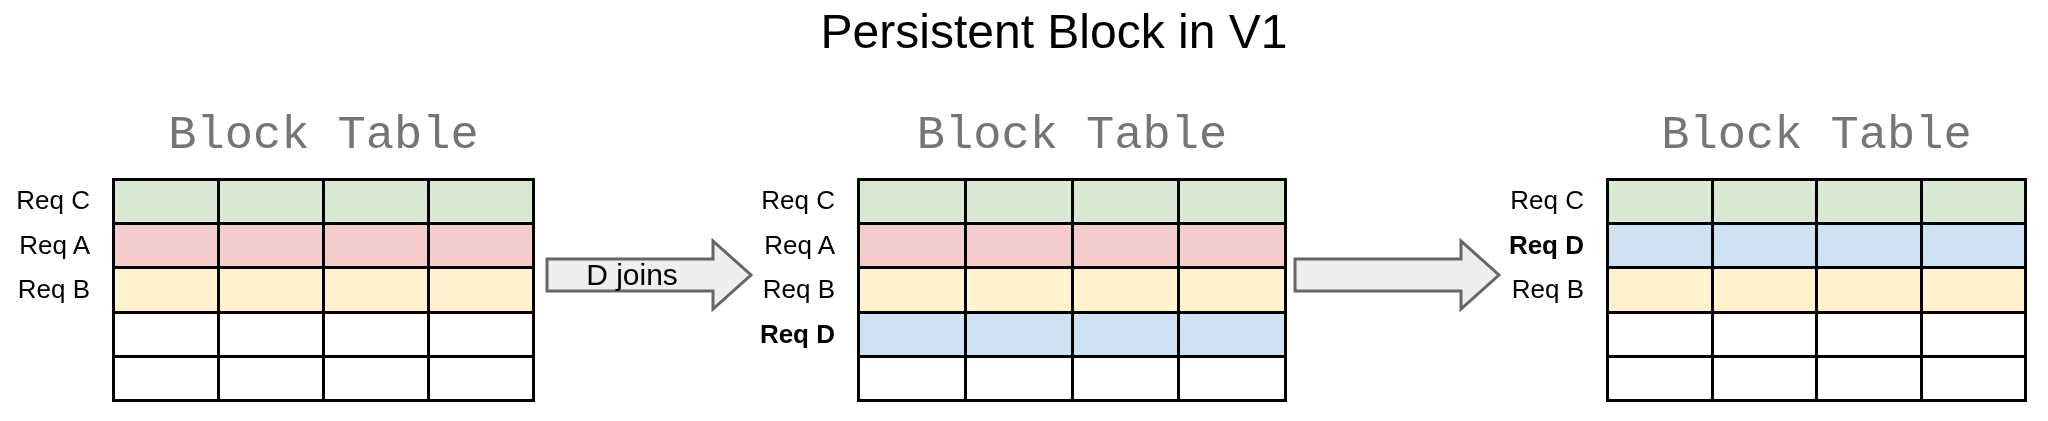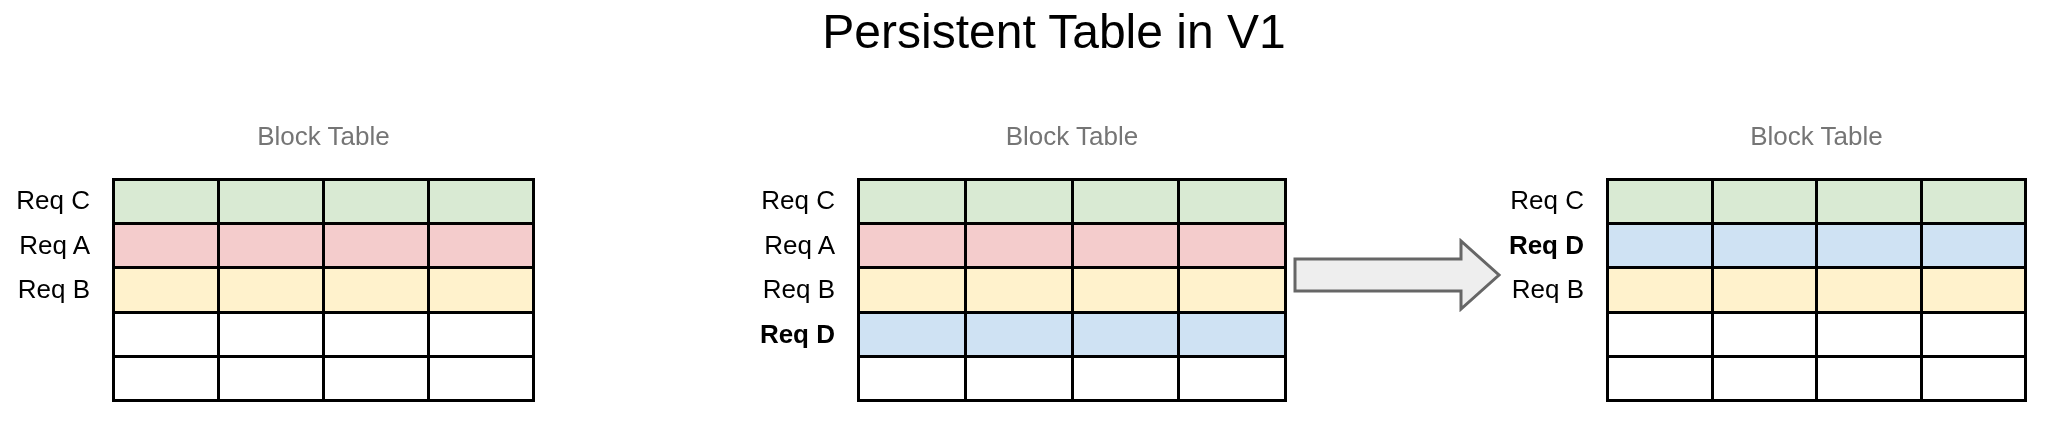--- a/index.html
+++ b/index.html
@@ -21,23 +21,24 @@
     transform: translateX(-50%);
     font-size: 48px;
     line-height: 52px;
     color: #000000;
     white-space: nowrap;
   }
   .block-heading {
     position: absolute;
     top: 114px;
     transform: translateX(-50%);
-    font-size: 26px;
+    font-size: 47px;
     line-height: 44px;
     white-space: nowrap;
+    font-family: Liberation Mono, monospace;
   }
   .btable {
     position: absolute;
     box-sizing: border-box;
     border: 3px solid var(--c-border);
     display: flex;
     flex-direction: column;
     background: #ffffff;
   }
   .brow {
@@ -82,22 +83,28 @@
     text-align: center;
     font-size: 30px;
     color: #000000;
     white-space: nowrap;
   }
 </style>
 </head>
 <body>
 
 <div id="canvas" style="--c-border: #000000;">
-  <div class="page-title" style="left:1054px">Persistent Table in V1</div>
-
+  <div class="page-title" style="left:1054px">Persistent Block in V1</div>
+
+  <div class="arrow" style="left:545px; top:238px">
+    <svg width="210" height="74" viewBox="0 0 210 74">
+      <polygon class="arrow-polygon" points="2,21 168,21 168,3 206,37 168,71 168,53 2,53" stroke-width="3" stroke-linejoin="miter" fill="#eeeeee" stroke="#666666"></polygon>
+    </svg>
+    <div class="arrow-label">D joins</div>
+  </div>
 
   <div class="arrow" style="left:1293px; top:238px">
     <svg width="210" height="74" viewBox="0 0 210 74">
       <polygon class="arrow-polygon" points="2,21 168,21 168,3 206,37 168,71 168,53 2,53" stroke-width="3" stroke-linejoin="miter" fill="#eeeeee" stroke="#666666"></polygon>
     </svg>
   </div>
 <div class="block-heading" style="left: 323.5px; color: rgb(117, 117, 117);">Block Table</div>
     <div class="btable" style="left: 112px; top: 178px; width: 423px; height: 224px;">
       <div class="brow" style="background: rgb(217, 234, 211);">
         <div class="bcell"></div>

